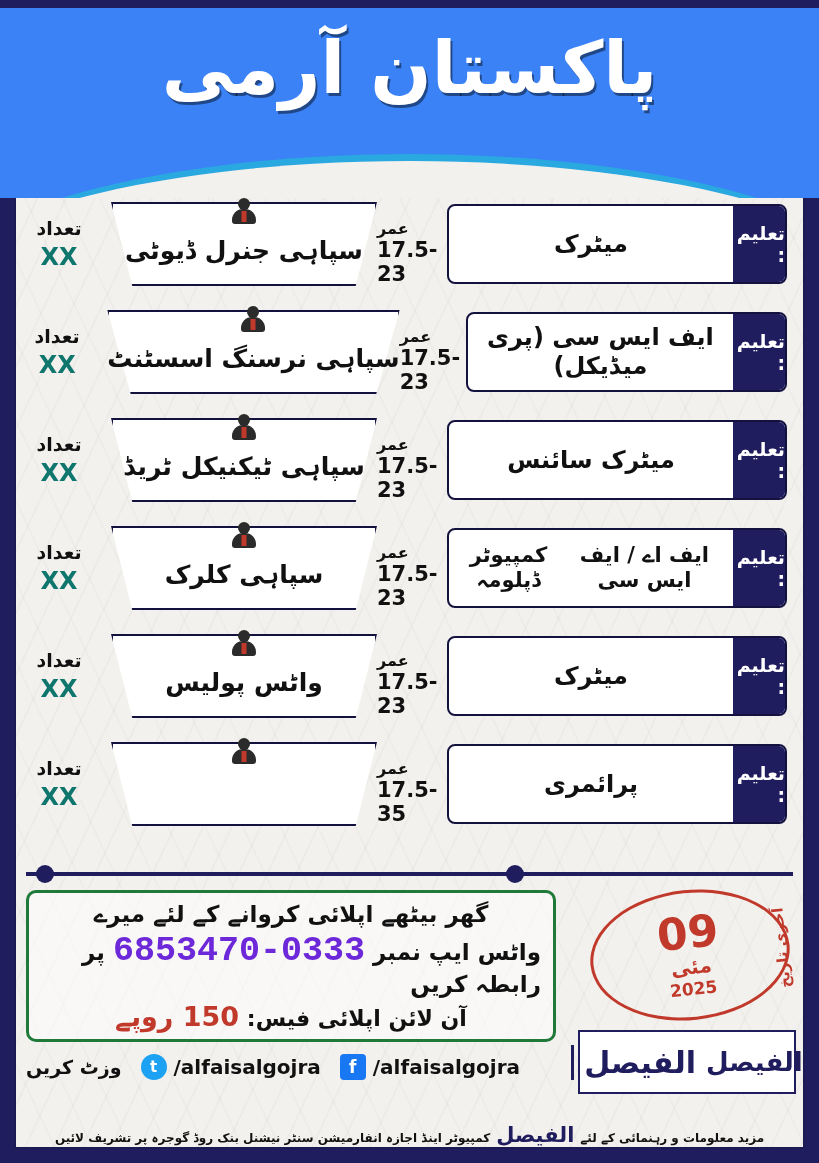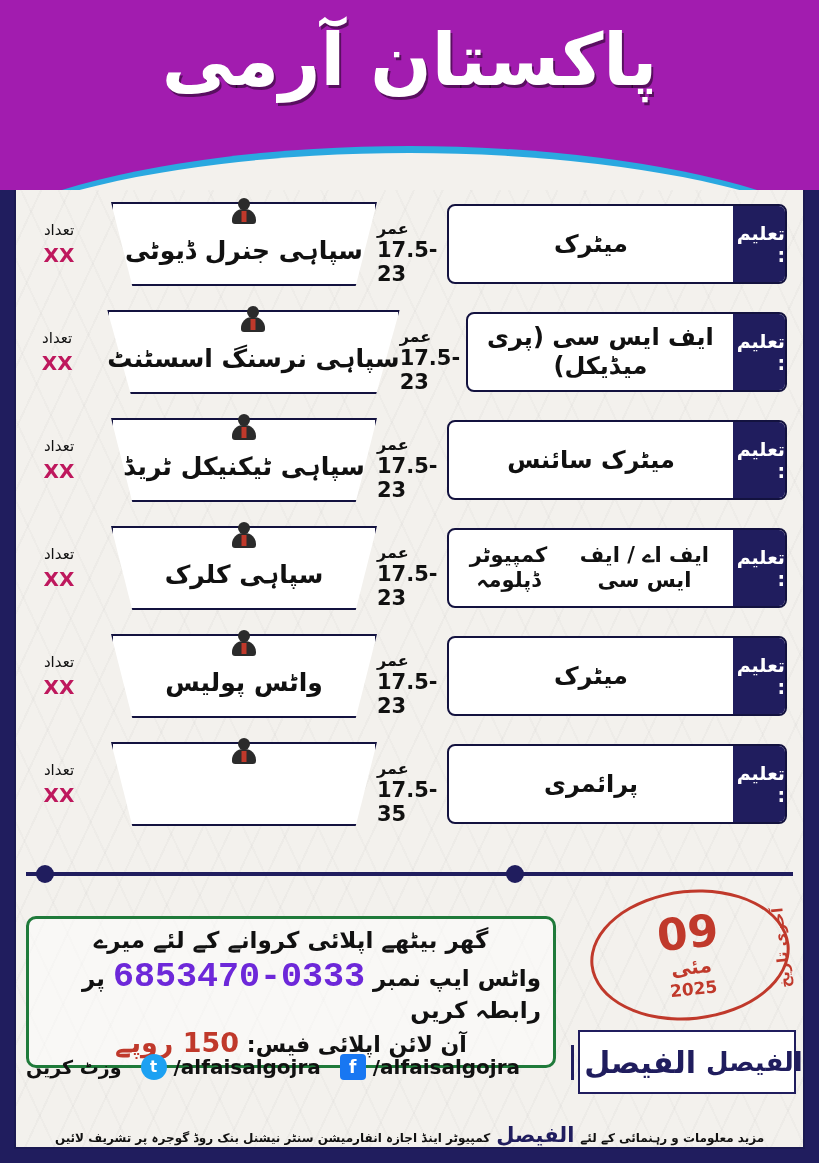--- a/index.html
+++ b/index.html
@@ -29,22 +29,22 @@
   .watermark {
     position: absolute; inset: 0;
     background:
       repeating-linear-gradient(115deg, rgba(0,0,0,0.025) 0 2px, rgba(0,0,0,0) 2px 26px),
       repeating-linear-gradient(65deg, rgba(0,0,0,0.02) 0 2px, rgba(0,0,0,0) 2px 34px);
     pointer-events: none;
   }
   
   .header {
     position: absolute;
-    left: 0; right: 0; top: 0; height: 190px;
-    background: #a21caf;
+    left: 0; right: 0; top: 8px; height: 190px;
+    background: #3b82f6;
     overflow: hidden;
   }
   .header .sheen {
     position: absolute;
     left: -10%; right: -10%; top: 118px; height: 150px;
     background: #f3f1ed;
     border-top: 7px solid #2aa8e0;
     border-radius: 50% / 100% 100% 0 0;
     transform: translateY(28px);
   }
@@ -71,22 +71,22 @@
     height: 96px;
     direction: rtl;
   }
   
   .count-block {
     width: 66px;
     display: flex; flex-direction: column;
     align-items: center; justify-content: center;
     gap: 4px;
   }
-  .count-label { font-size: 15px; color: #111; font-weight: normal; }
-  .count-value { font-size: 20px; color: #be185d; font-weight: bold; }
+  .count-label { font-size: 19px; color: #111; font-weight: bold; }
+  .count-value { font-size: 24px; color: #0f766e; font-weight: bold; }
   
   .post-wrap {
     flex: 1 1 auto;
     position: relative;
     display: flex; align-items: center; justify-content: center;
     margin-left: 19px;
   }
   .trapz {
     position: absolute; inset: 6px 0 6px 0;
     background: #ffffff;
@@ -177,21 +177,20 @@
     position: absolute;
     left: 26px; top: 890px; width: 530px; height: 152px;
     border: 3px solid #1f7a3a;
     border-radius: 10px;
     background: rgba(255,255,255,0.5);
     display: flex; flex-direction: column;
     align-items: center; justify-content: center;
     gap: 4px;
     direction: rtl;
     padding: 6px 12px;
-    margin-top: 26px;
   }
   .contact-line1 { font-size: 23px; font-weight: bold; color: #111; }
   .contact-line2 { font-size: 23px; font-weight: bold; color: #111; }
   .contact-line2 .num { color: #6d28d9; font-size: 35px; letter-spacing: .5px; font-family: Liberation Mono, monospace; }
   .contact-line3 { font-size: 22px; font-weight: bold; color: #111; }
   .contact-line3 .fee { color: #c0392b; font-size: 27px; }
   
   .date-stamp {
     position: absolute;
     left: 590px; top: 890px; width: 200px; height: 130px;

